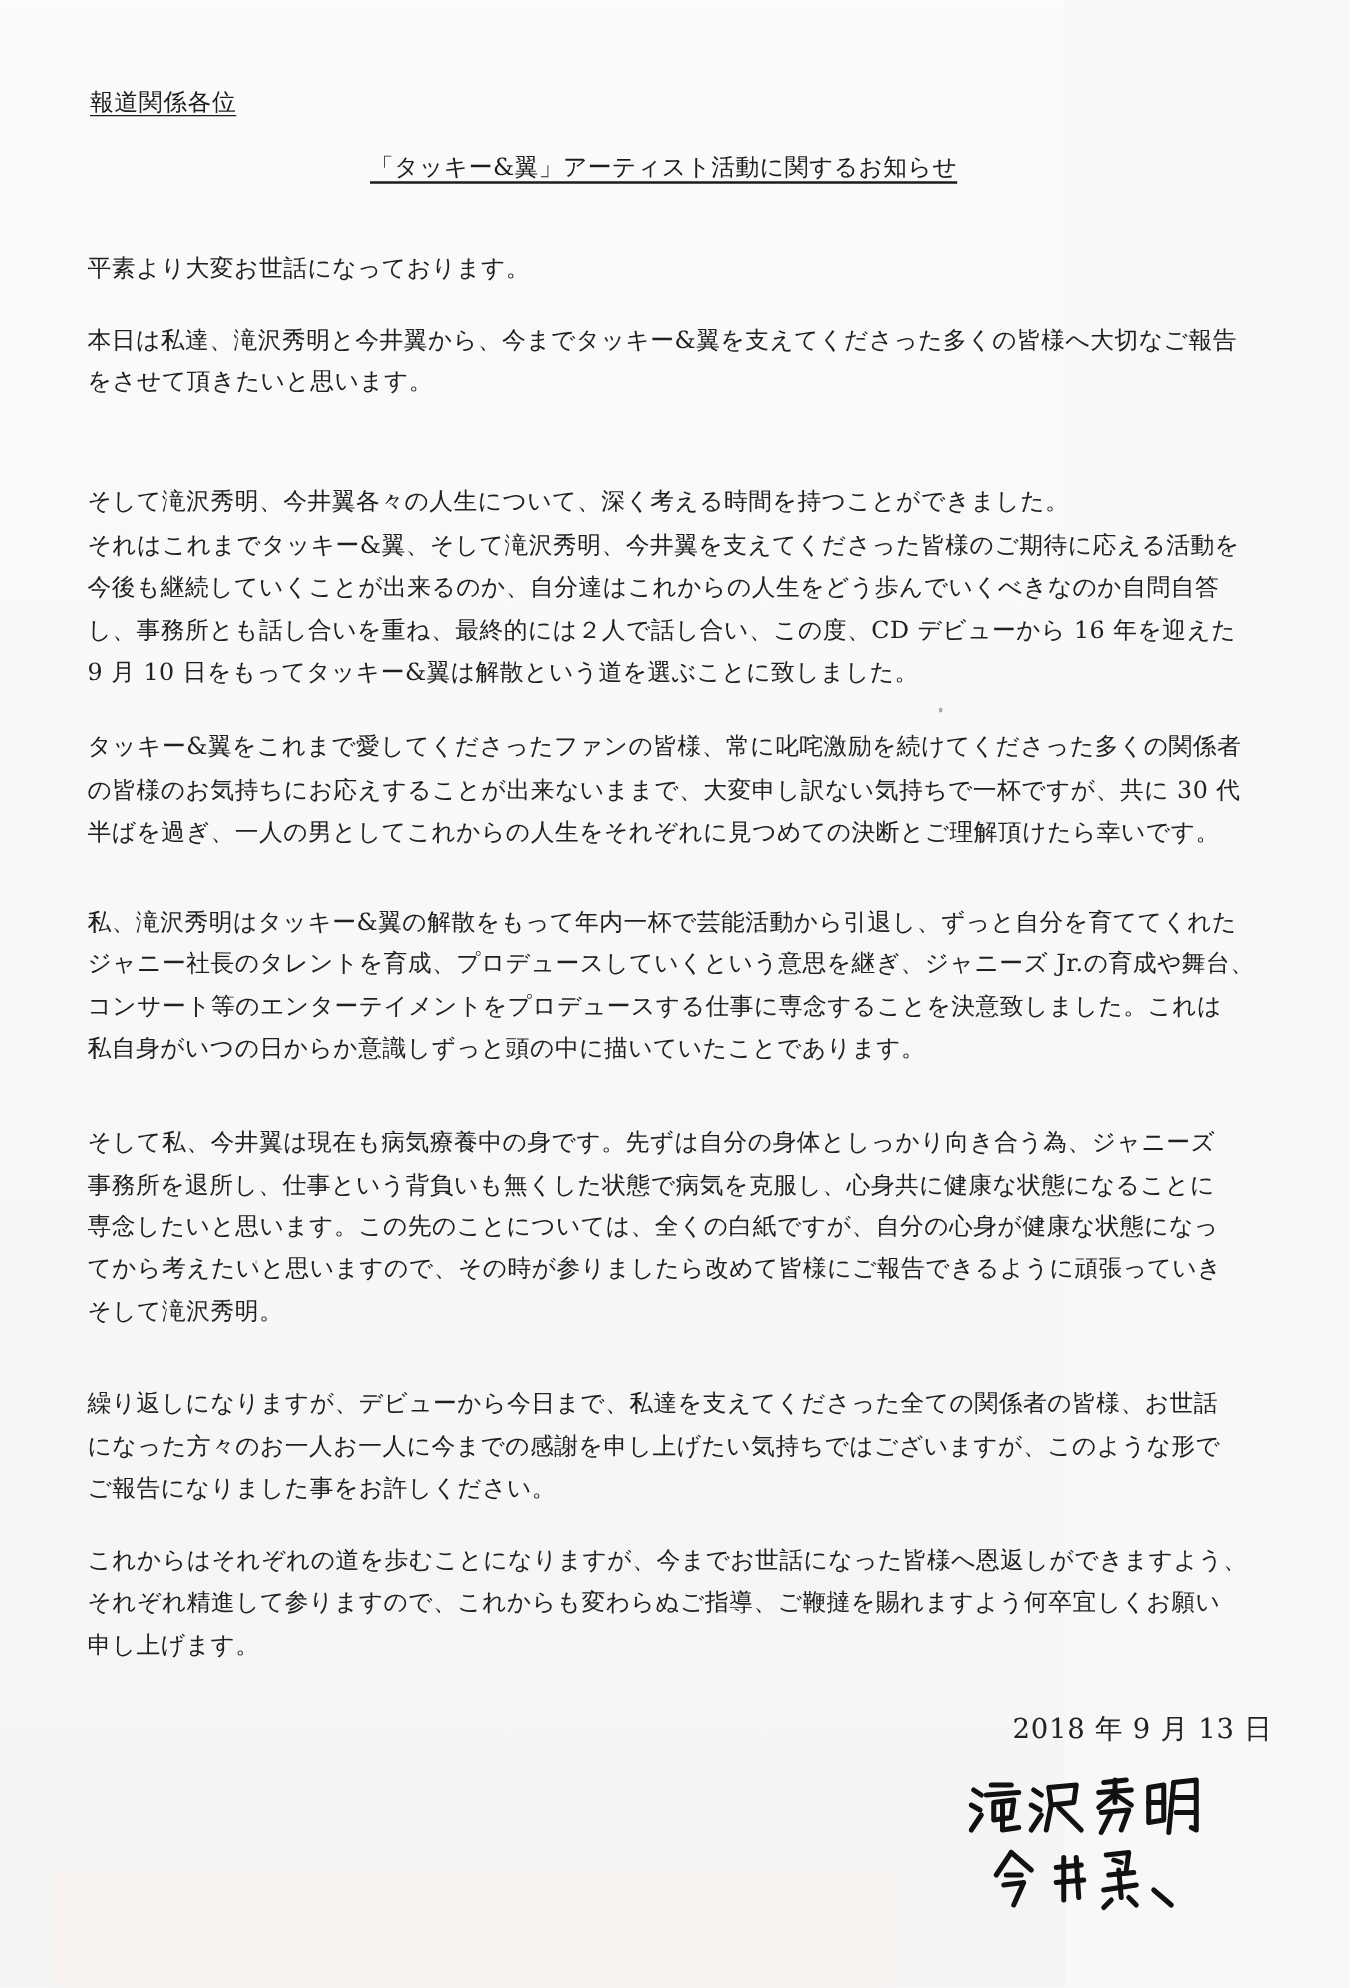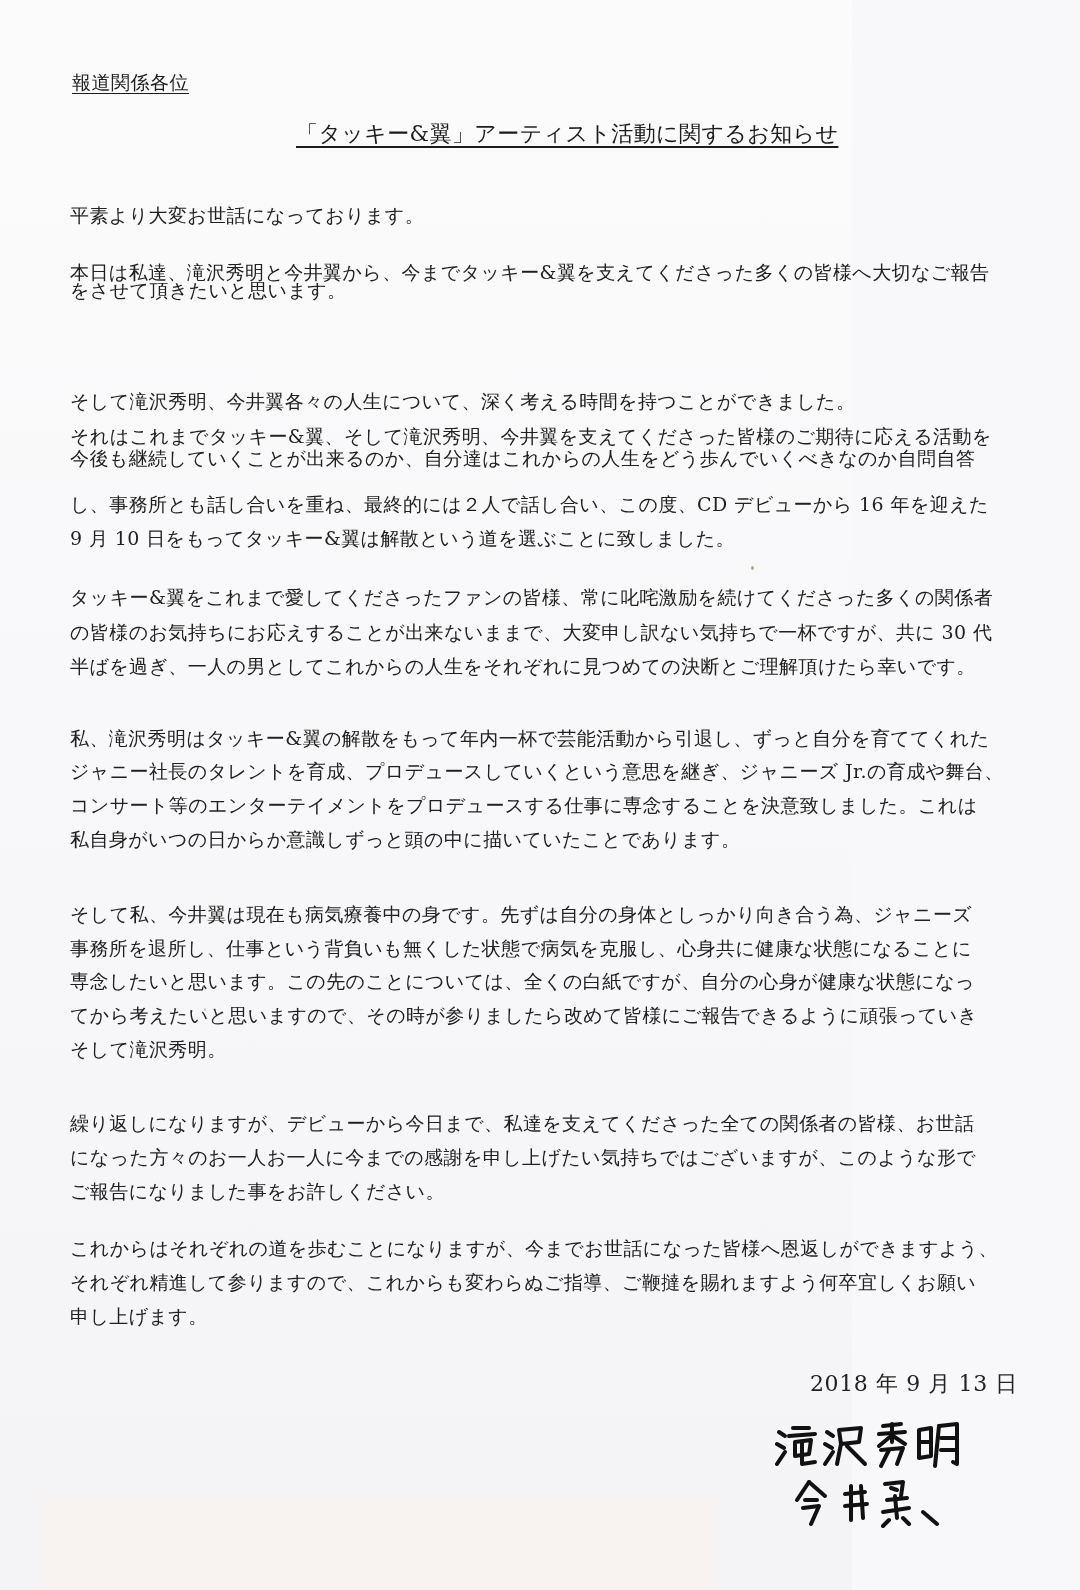--- a/index.html
+++ b/index.html
@@ -39,21 +39,21 @@
       line-height: 24px;
       letter-spacing: 0.5px;
       text-decoration: underline;
       text-underline-offset: 4px;
       color: #1c1c1c;
     }
     .title {
       position: absolute;
       left: 296px;
       top: 122px;
-      font-size: 22px;
+      font-size: 19px;
       line-height: 24px;
       letter-spacing: 0.4px;
       text-decoration: underline;
       text-underline-offset: 5px;
       text-decoration-thickness: 1.5px;
       color: #1c1c1c;
       white-space: nowrap;
     }
     .date {
       position: absolute;
@@ -92,25 +92,25 @@
 
 <div class="page">
 
   <div class="addressee">報道関係各位</div>
 
   <div class="title">「タッキー&amp;翼」アーティスト活動に関するお知らせ</div>
 
   <div class="line" style="top:203px">平素より大変お世話になっております。</div>
 
   <div class="line" style="top:260px">本日は私達、滝沢秀明と今井翼から、今までタッキー&amp;翼を支えてくださった多くの皆様へ大切なご報告</div>
-  <div class="line" style="top:278px">をさせて頂きたいと思います。</div>
+  <div class="line" style="top:293px">をさせて頂きたいと思います。</div>
 
   <div class="line" style="top:424px">それはこれまでタッキー&amp;翼、そして滝沢秀明、今井翼を支えてくださった皆様のご期待に応える活動を</div>
   <div class="line" style="top:389px">そして滝沢秀明、今井翼各々の人生について、深く考える時間を持つことができました。</div>
-  <div class="line" style="top:446px">今後も継続していくことが出来るのか、自分達はこれからの人生をどう歩んでいくべきなのか自問自答</div>
+  <div class="line" style="top:458px">今後も継続していくことが出来るのか、自分達はこれからの人生をどう歩んでいくべきなのか自問自答</div>
   <div class="line" style="top:492px">し、事務所とも話し合いを重ね、最終的には２人で話し合い、この度、CD デビューから 16 年を迎えた</div>
   <div class="line" style="top:526px">9 月 10 日をもってタッキー&amp;翼は解散という道を選ぶことに致しました。</div>
 
   <div class="line" style="top:585px">タッキー&amp;翼をこれまで愛してくださったファンの皆様、常に叱咤激励を続けてくださった多くの関係者</div>
   <div class="line" style="top:620px">の皆様のお気持ちにお応えすることが出来ないままで、大変申し訳ない気持ちで一杯ですが、共に 30 代</div>
   <div class="line" style="top:654px">半ばを過ぎ、一人の男としてこれからの人生をそれぞれに見つめての決断とご理解頂けたら幸いです。</div>
 
   <div class="line" style="top:726px">私、滝沢秀明はタッキー&amp;翼の解散をもって年内一杯で芸能活動から引退し、ずっと自分を育ててくれた</div>
   <div class="line" style="top:759px">ジャニー社長のタレントを育成、プロデュースしていくという意思を継ぎ、ジャニーズ Jr.の育成や舞台、</div>
   <div class="line" style="top:793px">コンサート等のエンターテイメントをプロデュースする仕事に専念することを決意致しました。これは</div>

